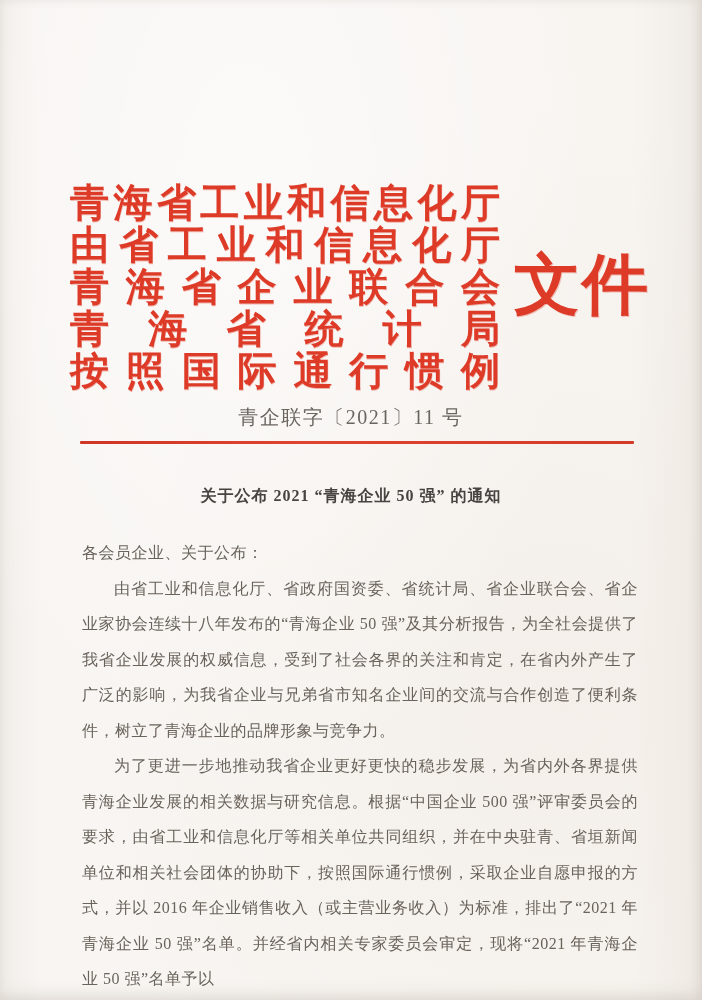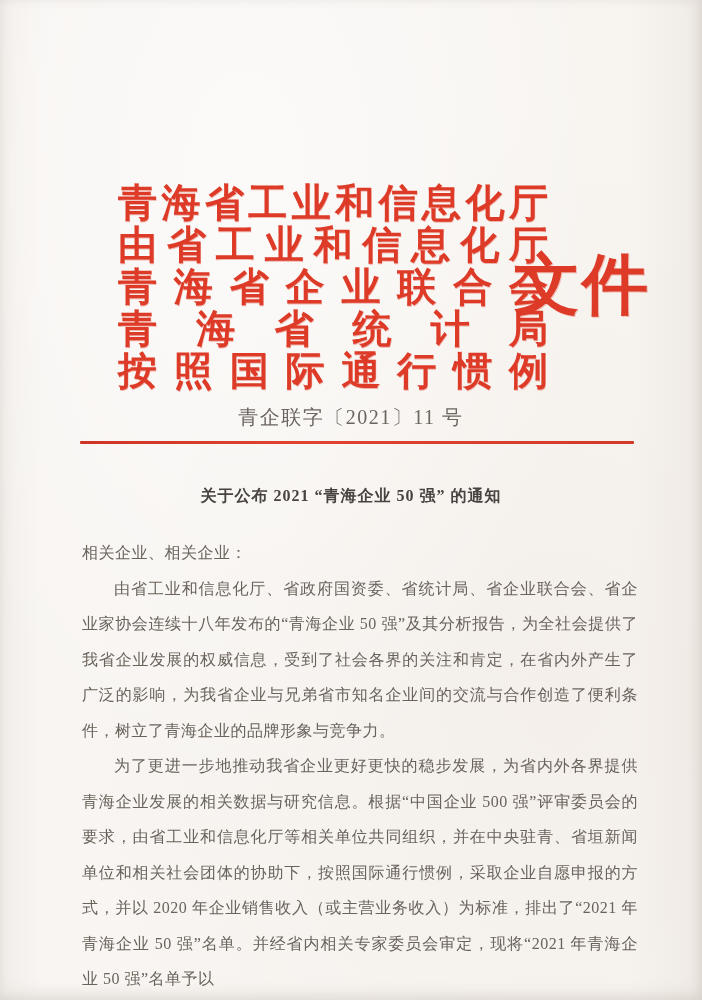--- a/index.html
+++ b/index.html
@@ -20,21 +20,21 @@
       linear-gradient(90deg, #f2eeea 0%, #f8f5f2 6%, #f8f5f1 90%, #efeae5 100%),
       #f7f4f0;
     box-shadow: inset 0 -6px 14px rgba(180,170,160,0.25), inset -4px 0 10px rgba(190,180,170,0.18);
   }
   
   .letterhead {
     position: relative;
     padding-top: 182px;
   }
   .org-lines {
-    margin-left: 118px;
+    margin-left: 70px;
     width: 430px;
   }
   .org-line {
     font-size: 39px;
     line-height: 42px;
     height: 42px;
     font-weight: 700;
     color: #dd3b28;
     text-align: justify;
     text-align-last: justify;
@@ -113,18 +113,18 @@
     <div class="doc-type">文件</div>
   </div>
 
   <div class="doc-number">青企联字〔2021〕11 号</div>
 
   <div class="red-rule"></div>
 
   <h1 class="title">关于公布 2021 “青海企业 50 强” 的通知</h1>
 
   <div class="body-text">
-    <p class="salutation">相关企业、相关企业：</p>
+    <p class="salutation">各会员企业、关于公布：</p>
     <p class="para">由省工业和信息化厅、省政府国资委、省统计局、省企业联合会、省企业家协会连续十八年发布的“青海企业 50 强”及其分析报告，为全社会提供了我省企业发展的权威信息，受到了社会各界的关注和肯定，在省内外产生了广泛的影响，为我省企业与兄弟省市知名企业间的交流与合作创造了便利条件，树立了青海企业的品牌形象与竞争力。</p>
-    <p class="para">为了更进一步地推动我省企业更好更快的稳步发展，为省内外各界提供青海企业发展的相关数据与研究信息。根据“中国企业 500 强”评审委员会的要求，由省工业和信息化厅等相关单位共同组织，并在中央驻青、省垣新闻单位和相关社会团体的协助下，按照国际通行惯例，采取企业自愿申报的方式，并以 2020 年企业销售收入（或主营业务收入）为标准，排出了“2021 年青海企业 50 强”名单。并经省内相关专家委员会审定，现将“2021 年青海企业 50 强”名单予以</p>
+    <p class="para">为了更进一步地推动我省企业更好更快的稳步发展，为省内外各界提供青海企业发展的相关数据与研究信息。根据“中国企业 500 强”评审委员会的要求，由省工业和信息化厅等相关单位共同组织，并在中央驻青、省垣新闻单位和相关社会团体的协助下，按照国际通行惯例，采取企业自愿申报的方式，并以 2016 年企业销售收入（或主营业务收入）为标准，排出了“2021 年青海企业 50 强”名单。并经省内相关专家委员会审定，现将“2021 年青海企业 50 强”名单予以</p>
   </div>
 
 </div>
 
 </body></html>

